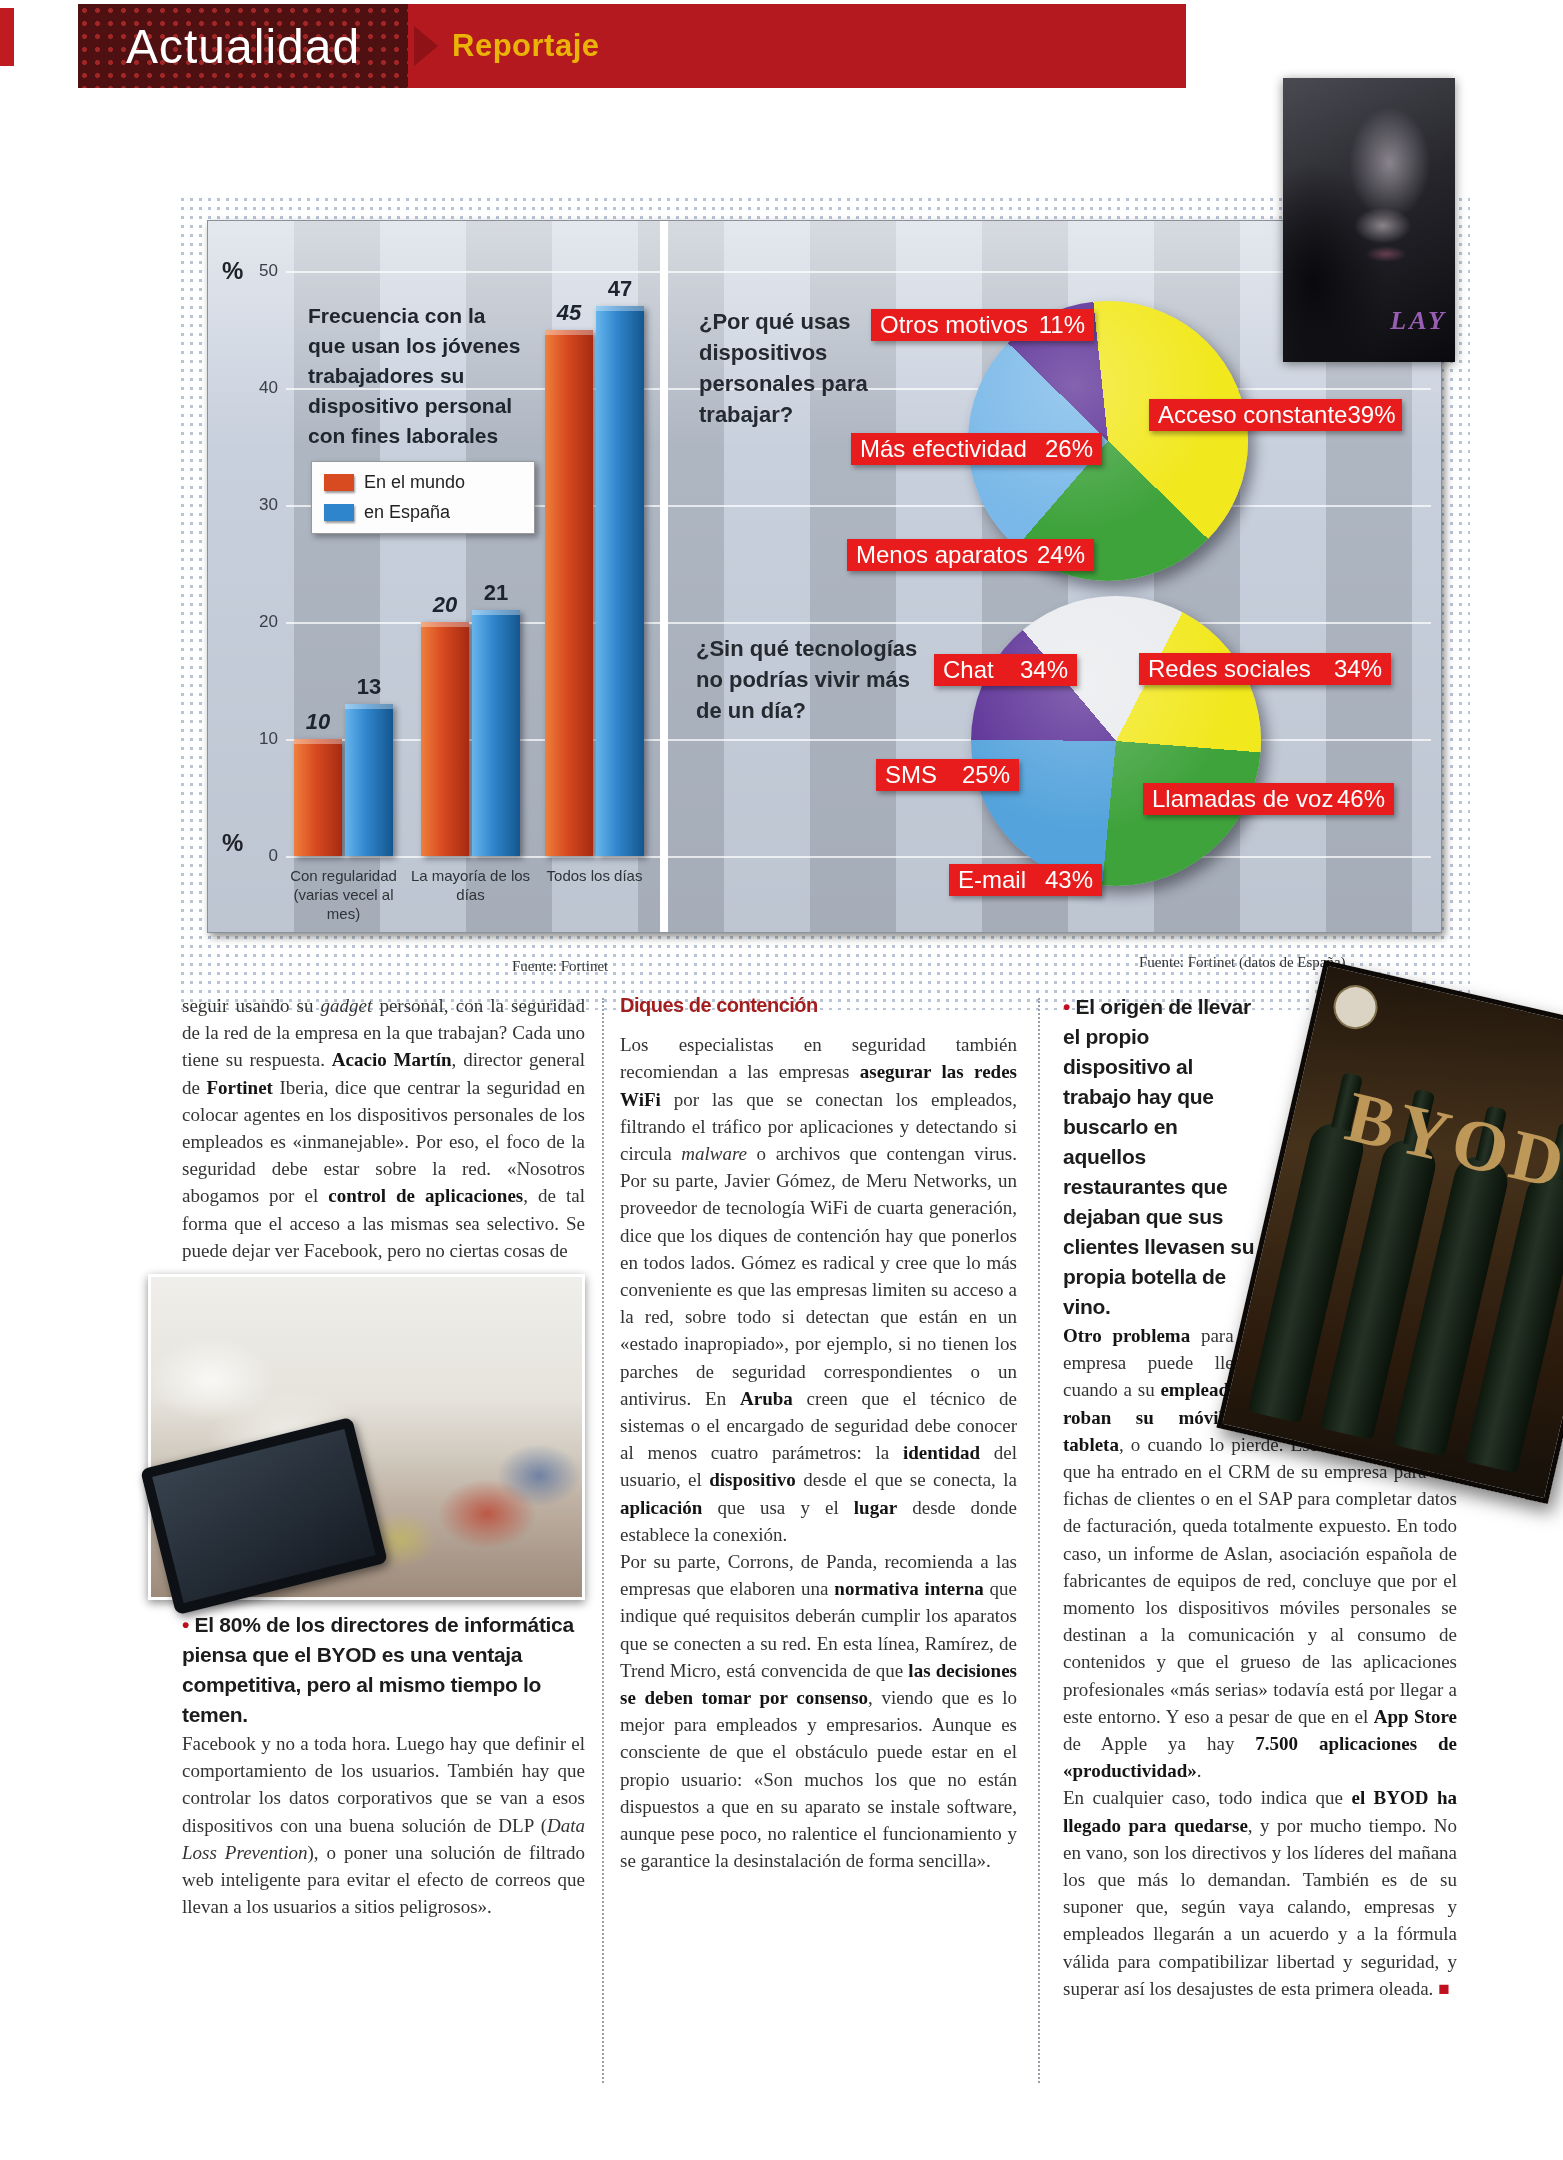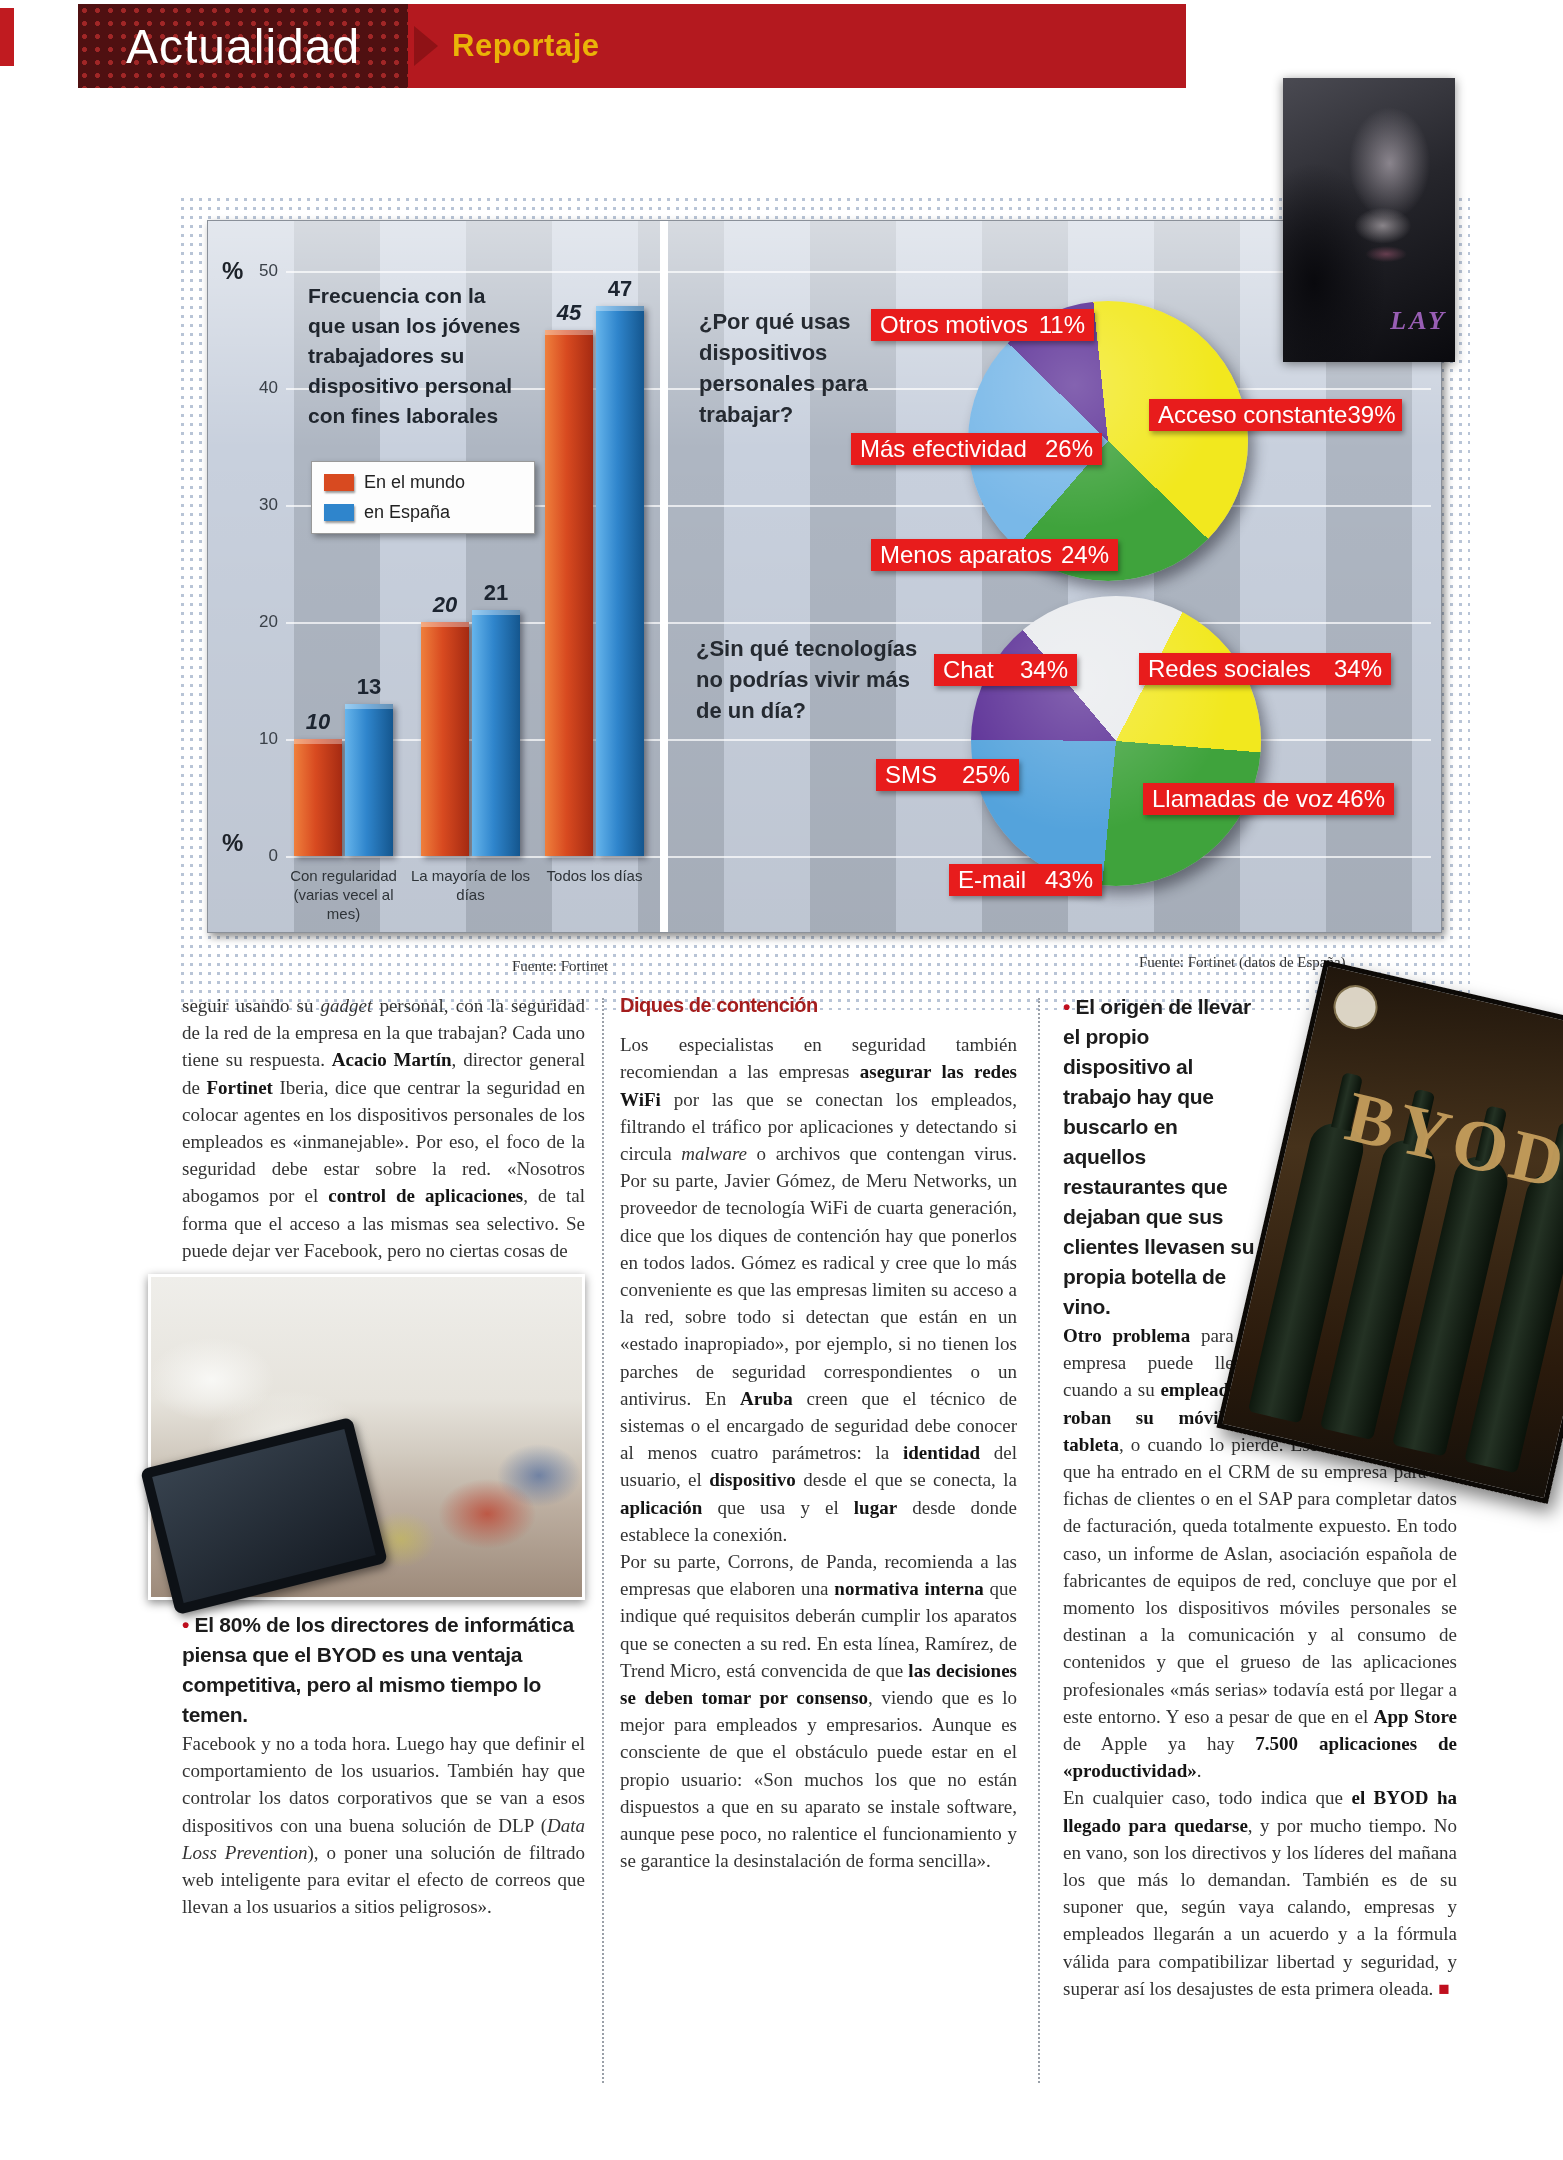--- a/index.html
+++ b/index.html
@@ -29,21 +29,21 @@
   .chart-wrap{position:absolute;left:178px;top:195px;width:1292px;height:815px;background-color:#fff;
     background-image:radial-gradient(circle,#b8c4d6 1.6px,transparent 1.9px);background-size:9px 9px;}
   .chart-inner{position:absolute;left:29px;top:25px;width:1233px;height:711px;
     background:repeating-linear-gradient(90deg,#c8d0dd 0 86px,#aeb6c2 86px 172px);
     border:1px solid #8a9099;box-shadow:3px 4px 8px rgba(0,0,0,.45);}
   .chart-inner::before{content:'';position:absolute;inset:0;background:linear-gradient(180deg,rgba(255,255,255,.5),rgba(255,255,255,0) 32%,rgba(0,0,0,.05));pointer-events:none;}
   .divider{position:absolute;left:452px;top:0;width:8px;height:711px;background:#fff;}
   .gridline{position:absolute;left:78px;right:10px;height:2px;background:rgba(255,255,255,.7);}
   .tick{position:absolute;left:28px;width:42px;text-align:right;font-family:"Liberation Sans",sans-serif;font-size:17px;color:#3a4048;}
   .pct-sym{position:absolute;font-family:"Liberation Sans",sans-serif;font-weight:bold;font-size:24px;color:#1d2229;}
-  .chart-title{position:absolute;left:100px;top:60px;width:215px;font-family:"Liberation Sans",sans-serif;font-weight:bold;font-size:21px;line-height:30px;color:#20262e;}
+  .chart-title{position:absolute;left:100px;top:80px;width:215px;font-family:"Liberation Sans",sans-serif;font-weight:bold;font-size:21px;line-height:30px;color:#20262e;}
   .legend{position:absolute;left:103px;top:240px;width:198px;background:#fdfdfd;border:1px solid #999;box-shadow:3px 3px 6px rgba(0,0,0,.35);padding:10px 12px;display:flex;flex-direction:column;gap:9px;}
   .legend-row{display:flex;align-items:center;gap:10px;font-family:"Liberation Sans",sans-serif;font-size:18px;color:#222;}
   .swatch{width:30px;height:17px;box-shadow:1px 2px 2px rgba(0,0,0,.4);flex:none;}
   .bar-group{position:absolute;bottom:76px;display:flex;align-items:flex-end;gap:3px;}
   .bar{width:48px;position:relative;box-shadow:3px 3px 6px rgba(25,25,35,.45);}
   .bar-red{background:linear-gradient(90deg,#ef7f3c,#d84a20 45%,#a52a12);font-style:italic;}
   .bar-blue{background:linear-gradient(90deg,#66b5ec,#2f85cc 45%,#14568e);}
   .bar::before{content:'';position:absolute;left:0;right:0;top:0;height:5px;background:rgba(255,255,255,.35);}
   .bar-val{position:absolute;top:-30px;width:100%;text-align:center;font-family:"Liberation Sans",sans-serif;font-weight:bold;font-size:22px;color:#1c2430;}
   .bar-cat{position:absolute;top:calc(100% + 10px);left:50%;transform:translateX(-50%);width:132px;text-align:center;font-family:"Liberation Sans",sans-serif;font-size:15px;line-height:19px;color:#2e3338;}
@@ -181,21 +181,21 @@
           <span>11%</span>
         </div>
         <div class="plabel" style="left:482px;top:178px;width:235px;">
           <span>Acceso constante</span>
           <span>39%</span>
         </div>
         <div class="plabel" style="left:184px;top:212px;width:233px;">
           <span>Más efectividad</span>
           <span>26%</span>
         </div>
-        <div class="plabel" style="left:204px;top:318px;width:229px;">
+        <div class="plabel" style="left:180px;top:318px;width:229px;">
           <span>Menos aparatos</span>
           <span>24%</span>
         </div>
 
         <div class="pie-q" id="q2">¿Sin qué tecnologías no podrías vivir más de un día?</div>
         <div class="pie" id="pie2" style="background: conic-gradient(from -40deg, rgb(233, 235, 238) 0deg, rgb(233, 235, 238) 67.2527deg, rgb(242, 232, 30) 67.2527deg, rgb(242, 232, 30) 134.505deg, rgb(63, 163, 60) 134.505deg, rgb(63, 163, 60) 225.495deg, rgb(84, 163, 220) 225.495deg, rgb(84, 163, 220) 310.549deg, rgb(91, 47, 150) 310.549deg, rgb(91, 47, 150) 360deg);"></div>
         <div class="plabel" style="left:267px;top:433px;width:125px;">
           <span>Chat</span>
           <span>34%</span>
         </div>

